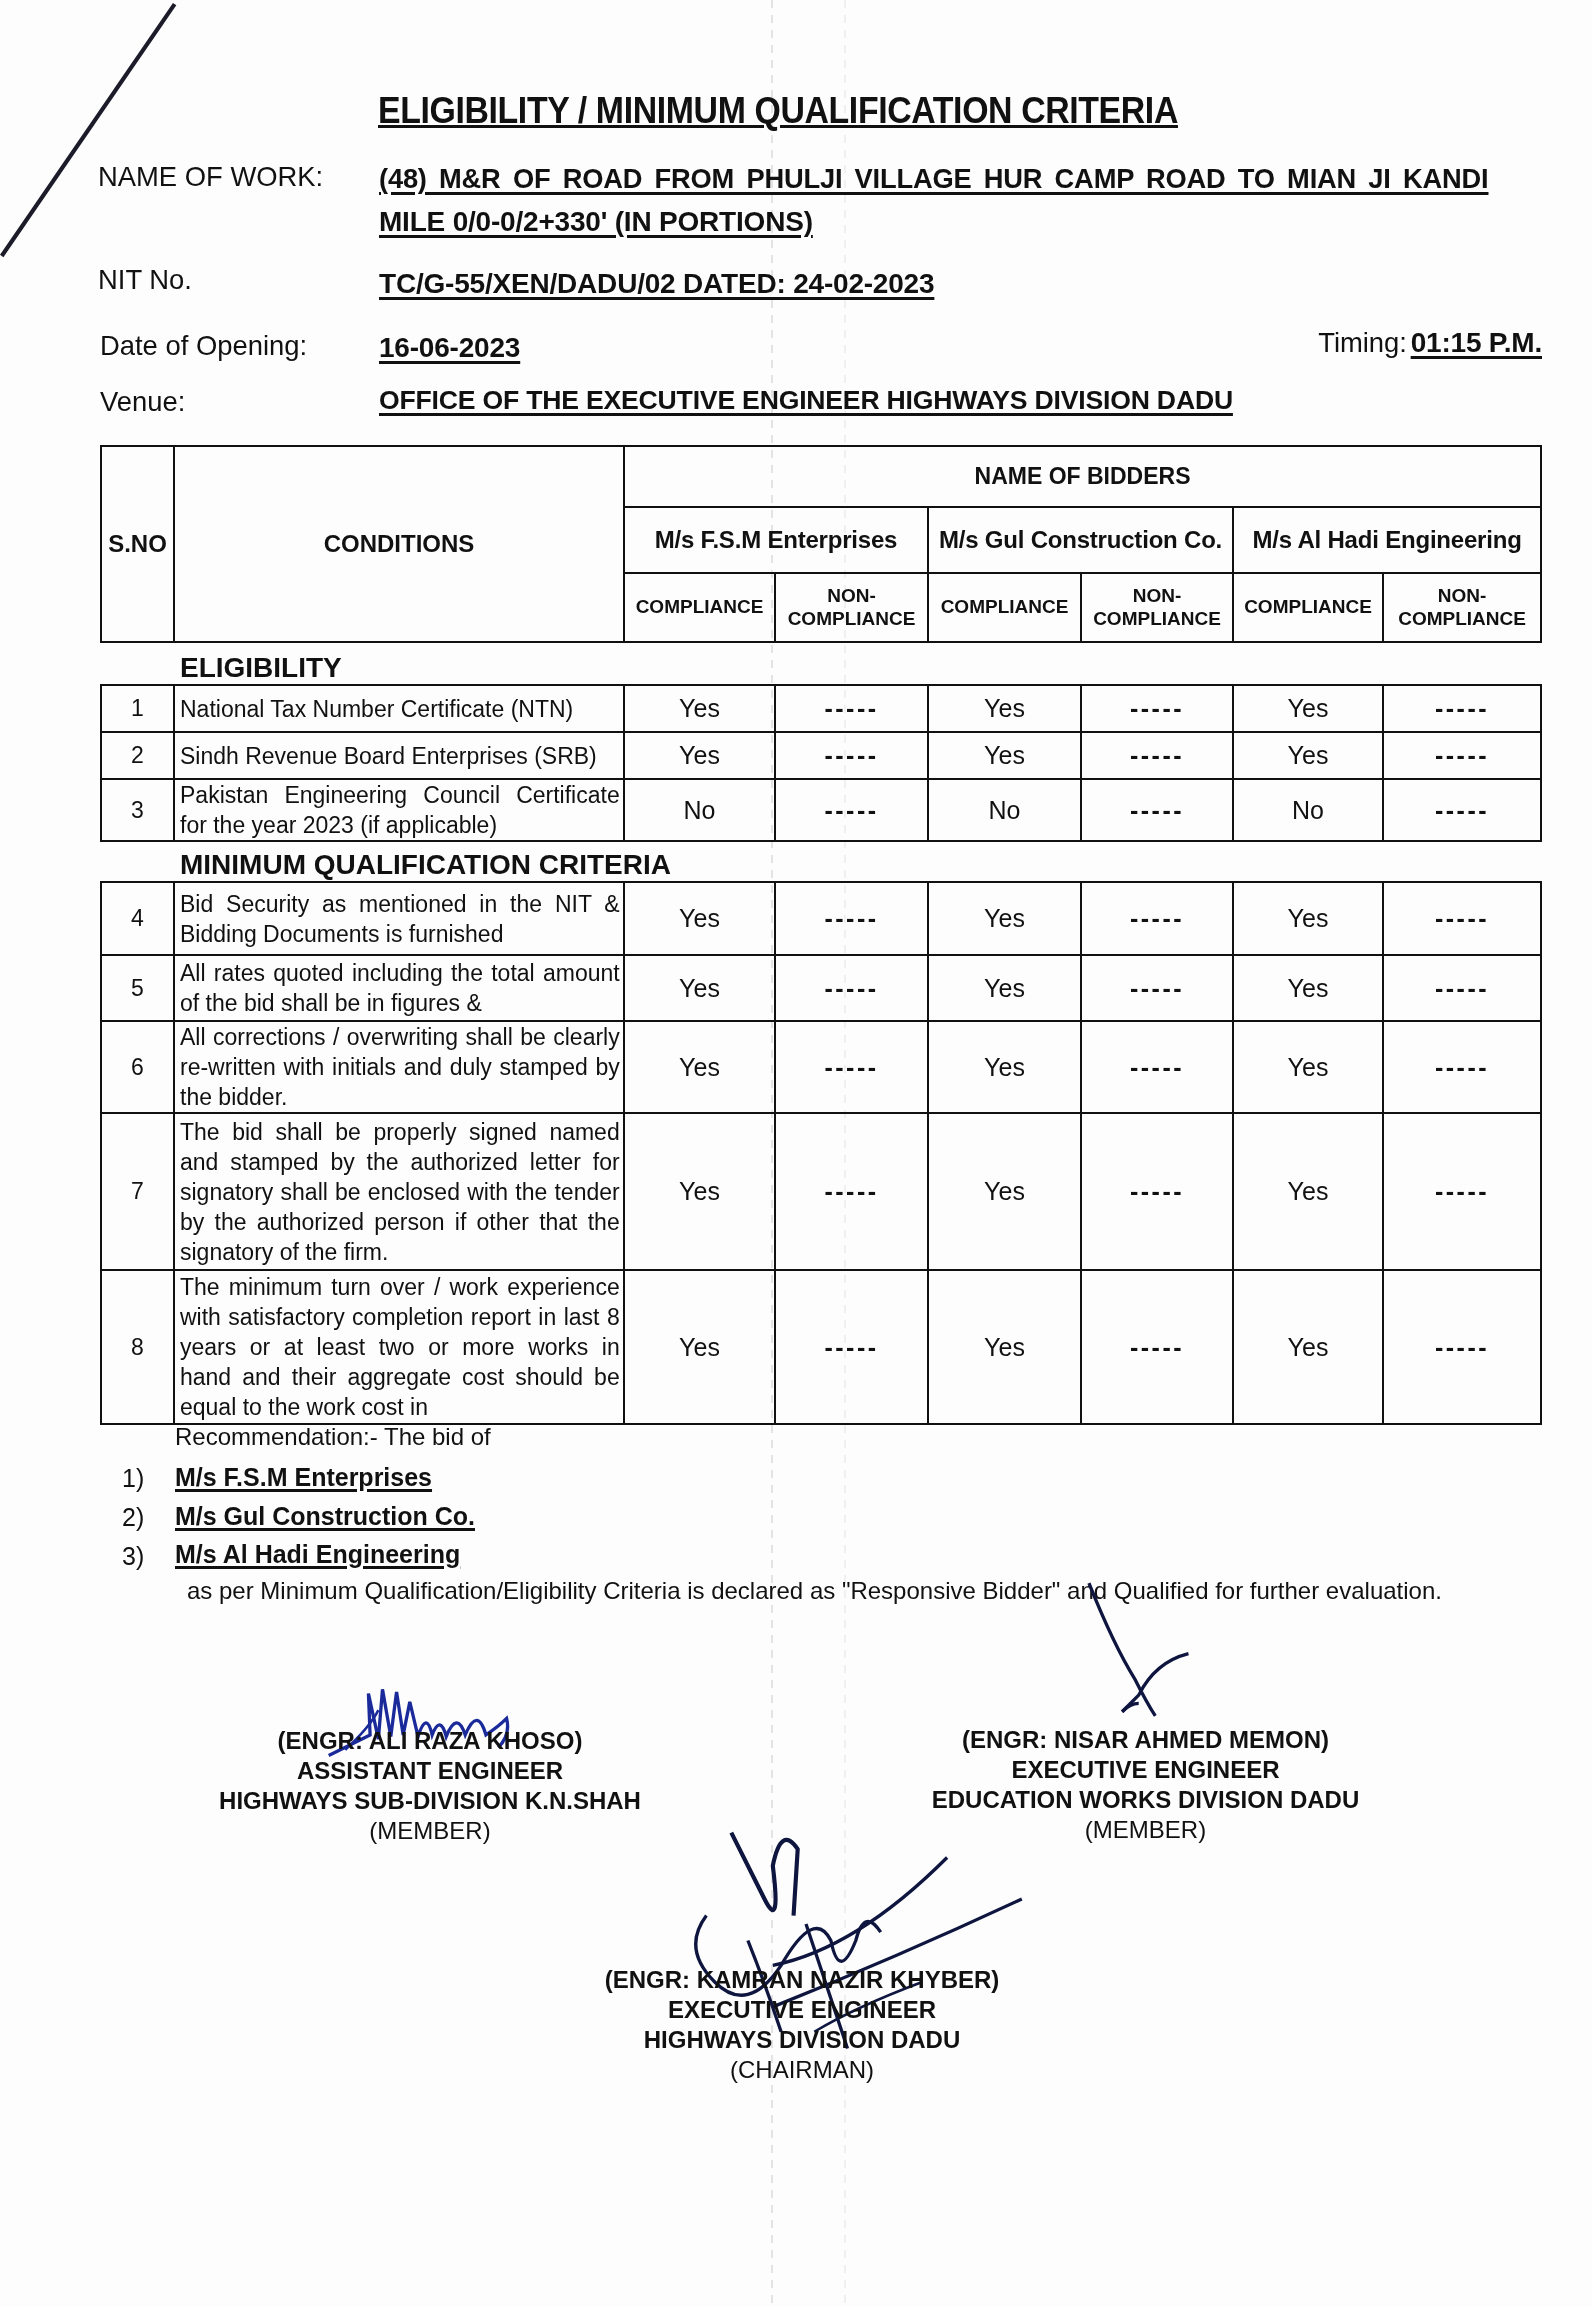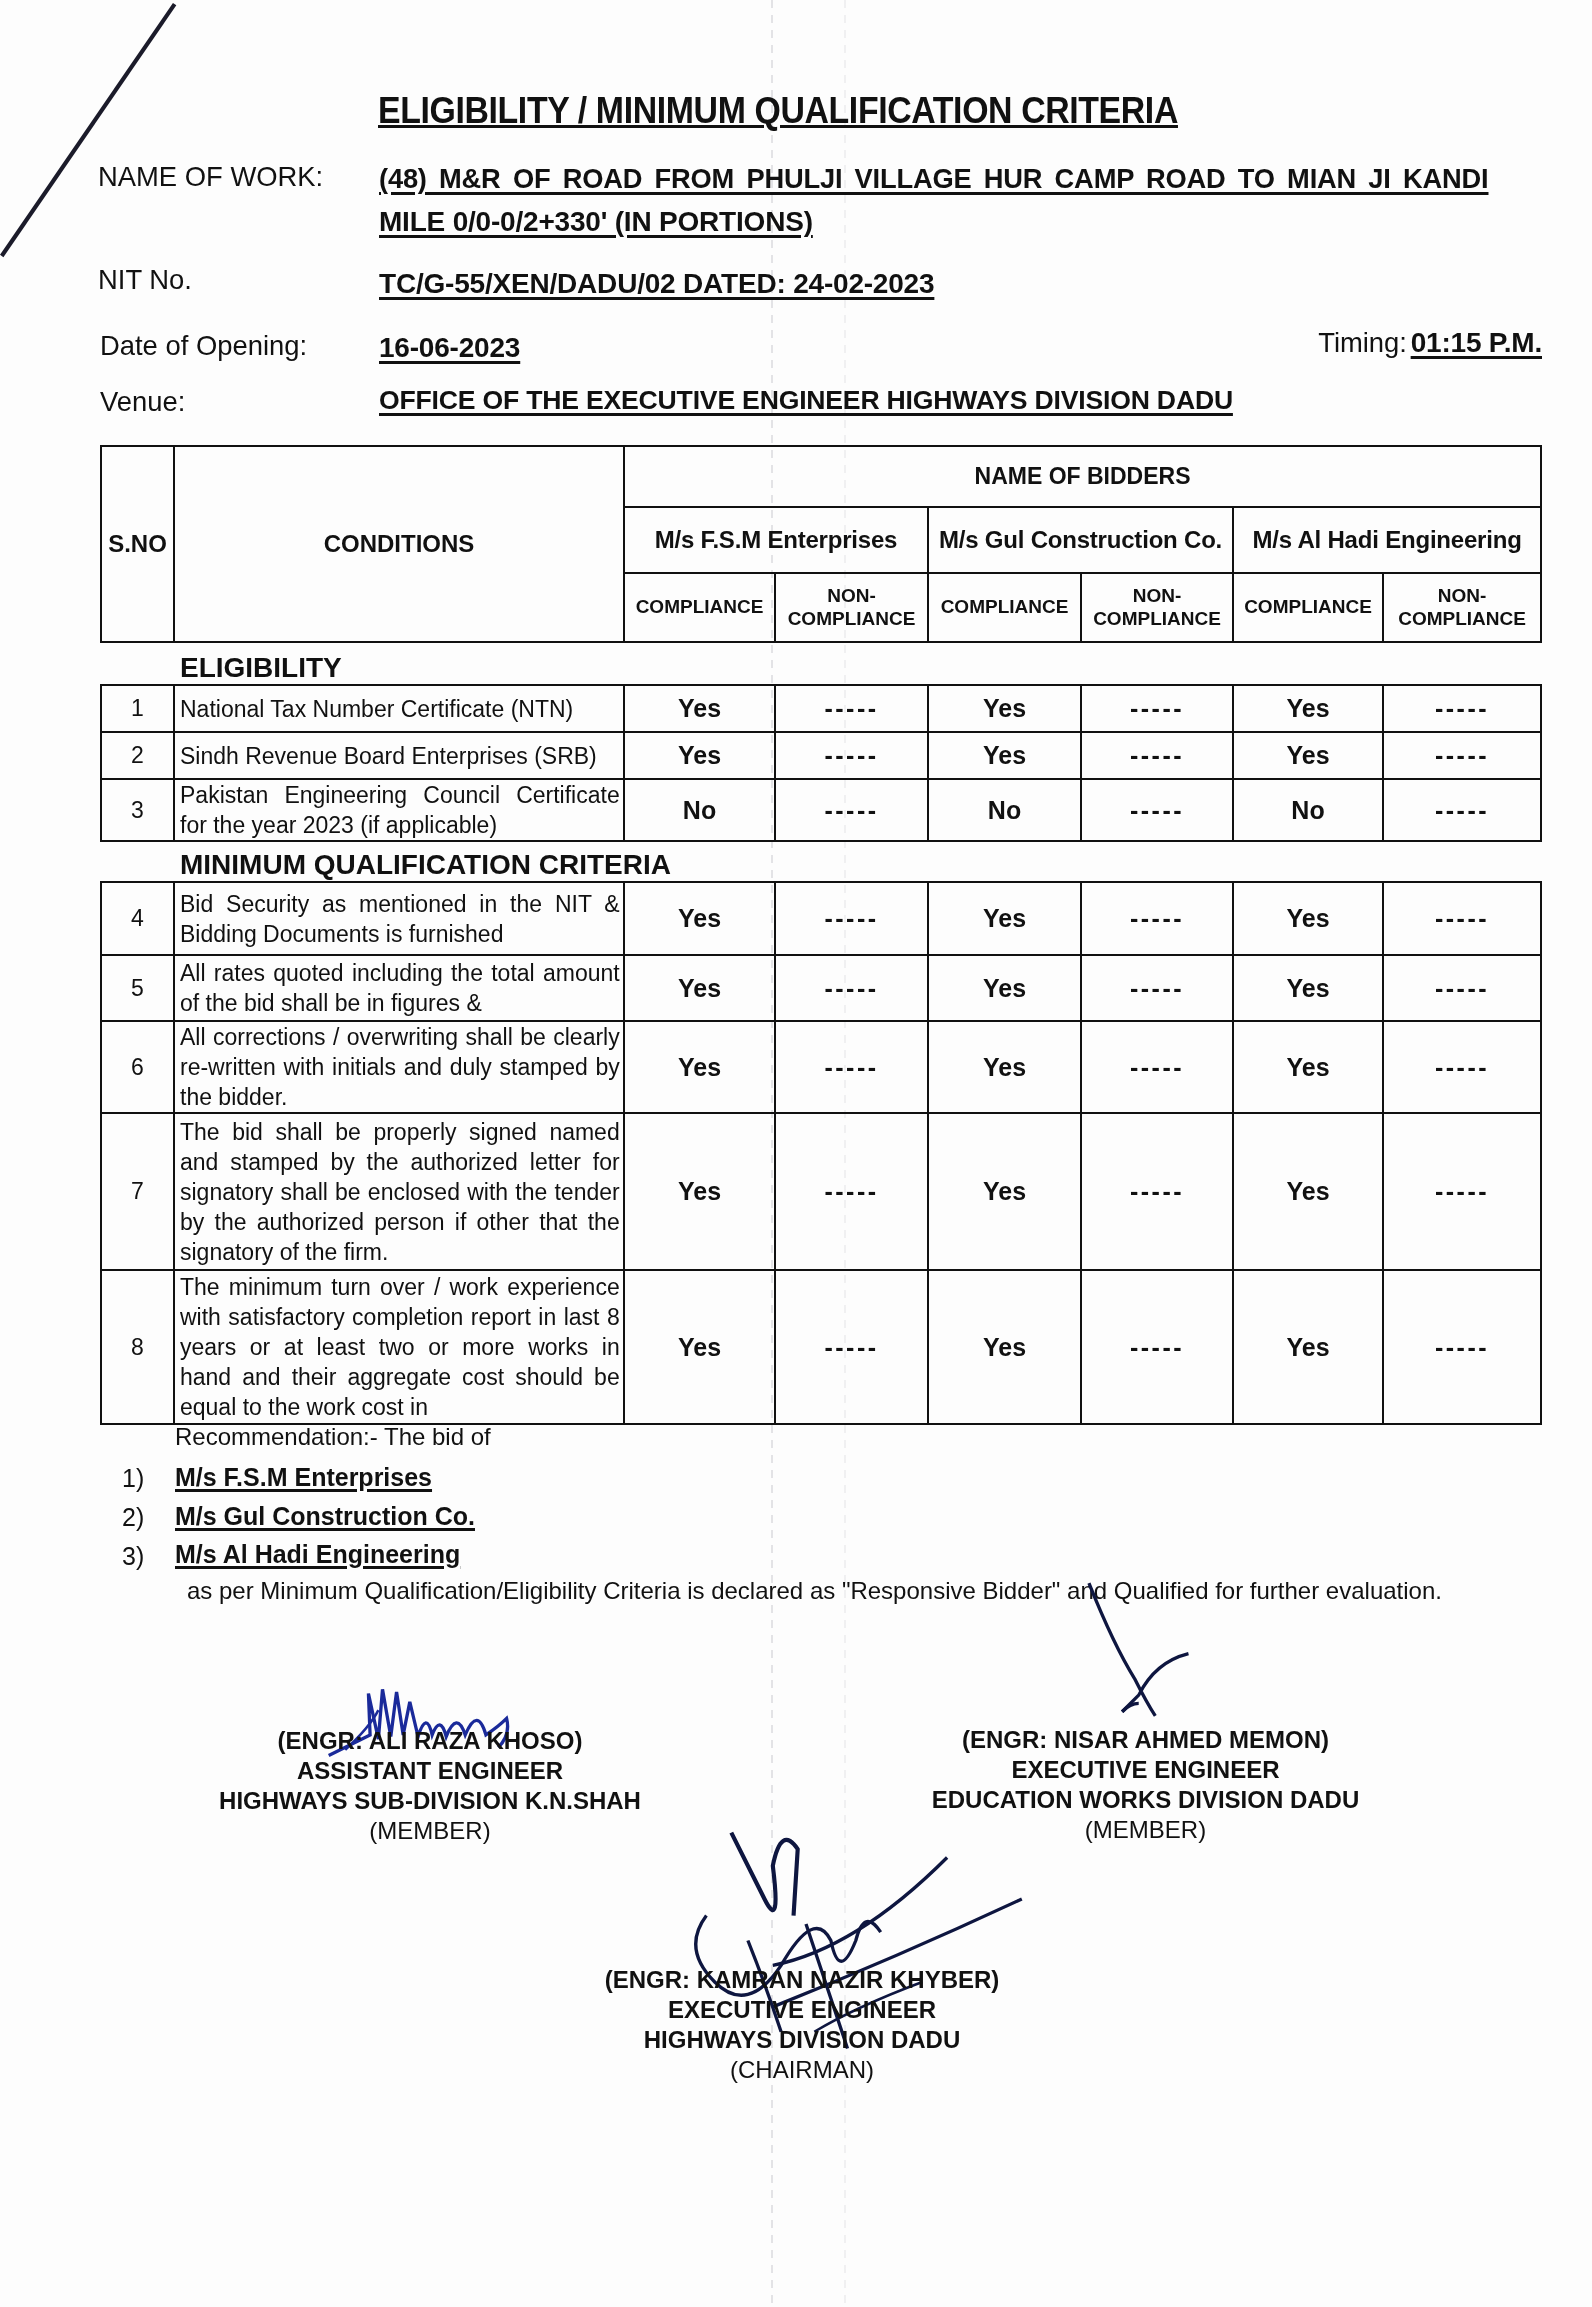--- a/index.html
+++ b/index.html
@@ -17,21 +17,21 @@
   .val u, .uline { text-decoration:underline; text-decoration-thickness:2.5px; text-underline-offset:4.2px; }
 
   table.grid { position:absolute; border-collapse:collapse; table-layout:fixed; }
   table.grid td { border:2.5px solid #111; padding:0; text-align:center; vertical-align:middle; }
   .hdr td { font-weight:bold; }
   .hdr .big { font-size:24px;margin-left:8px; }
   .hdr .bidder { font-size:24px; white-space:nowrap; letter-spacing:-0.2px; }
   .hdr .small { font-size:19px; line-height:22.4px; }
   .cond { text-align:justify !important; text-align-last:left; font-size:23px; line-height:30px; padding:0 3.3px 0 5px !important; }
   .sno { font-size:23px; }
-  .cell { font-size:25px;font-weight:bold; }
+  .cell { font-size:25px; }
   .dash { font-size:25px; font-weight:bold; letter-spacing:2.5px; }
   .section { position:absolute; font-size:28px; font-weight:bold; white-space:nowrap; }
 
   .rec { font-size:24px; white-space:nowrap; }
   .rec-num { font-size:25px; }
   .rec-item { font-size:25px; font-weight:bold; text-decoration:underline; text-decoration-thickness:2.5px; text-underline-offset:3.3px; white-space:nowrap; }
 
   .sig-block { position:absolute; text-align:center; font-size:24px; font-weight:bold; line-height:30px; white-space:nowrap; }
   .sig-block .role { font-weight:normal; }
   .sig { position:absolute; }

